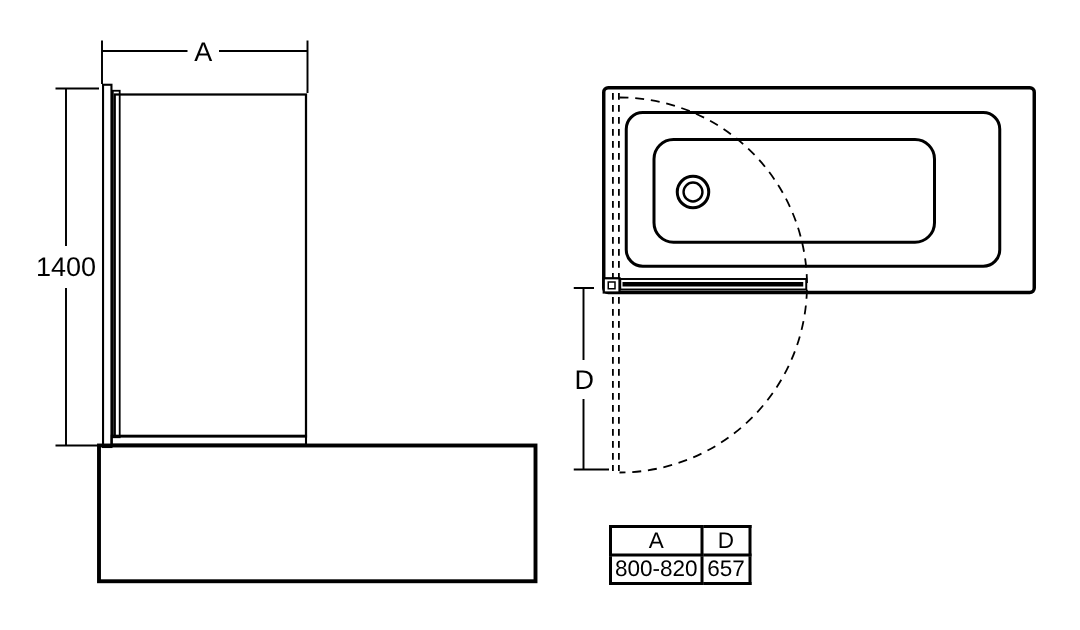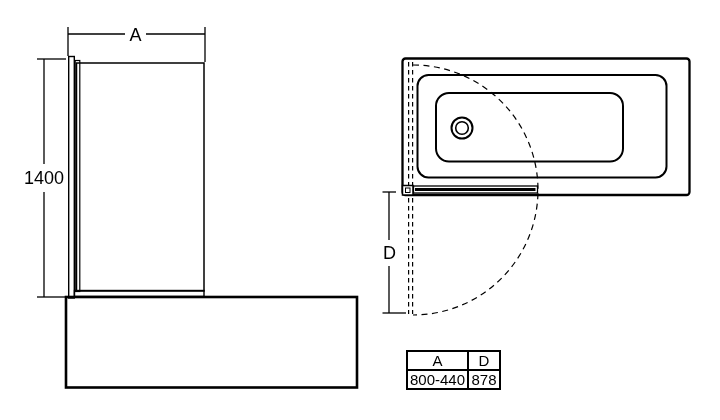--- a/index.html
+++ b/index.html
@@ -108,19 +108,19 @@
     </g>
   </svg>
 
   <table id="spec-table">
     <tbody>
         <tr>
       <th class="col-a">A</th>
       <th class="col-d">D</th>
     </tr>
     <tr>
-      <td class="col-a">800-440</td>
-      <td class="col-d">878</td>
+      <td class="col-a">800-820</td>
+      <td class="col-d">657</td>
     </tr>
   </tbody>
     </table>
 
 </div>
 
 </body></html>

